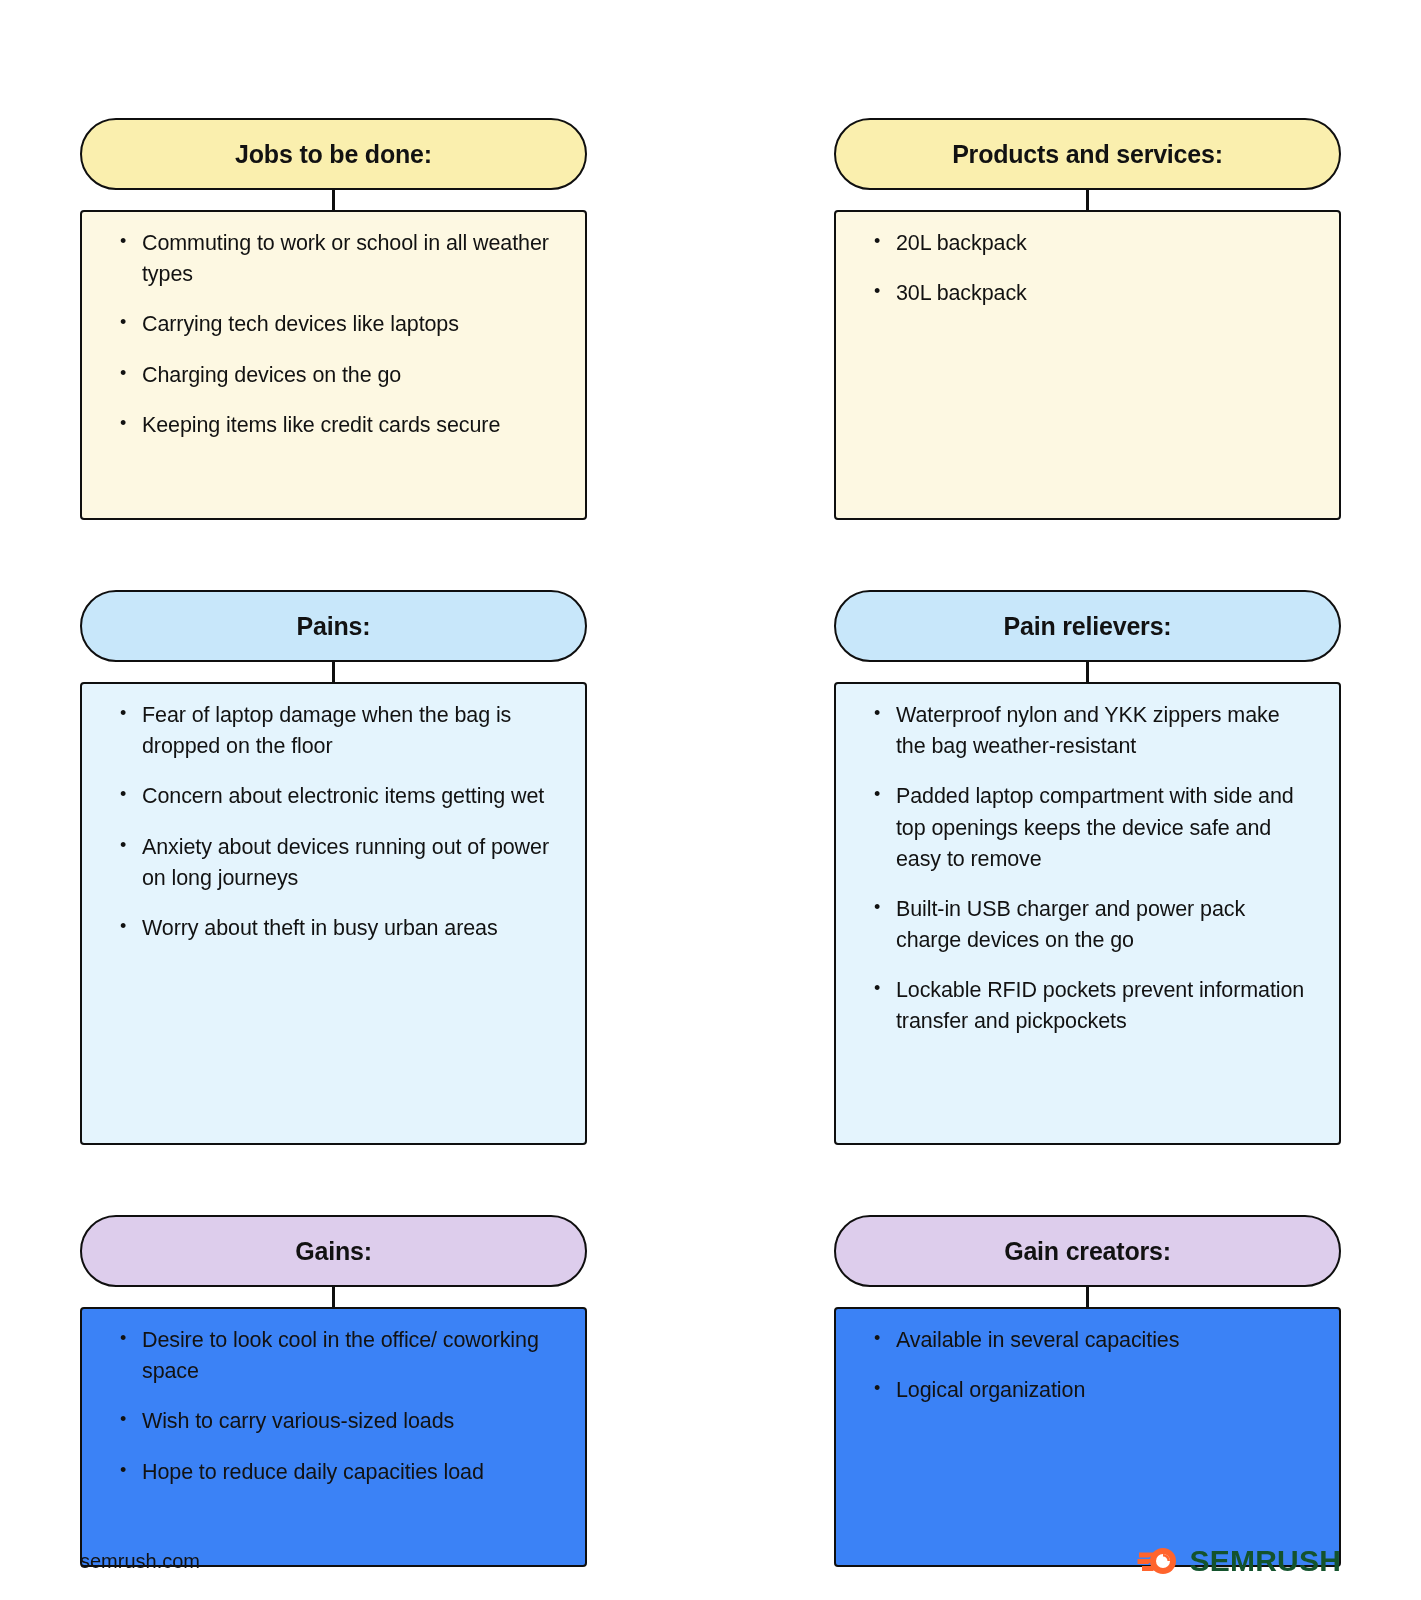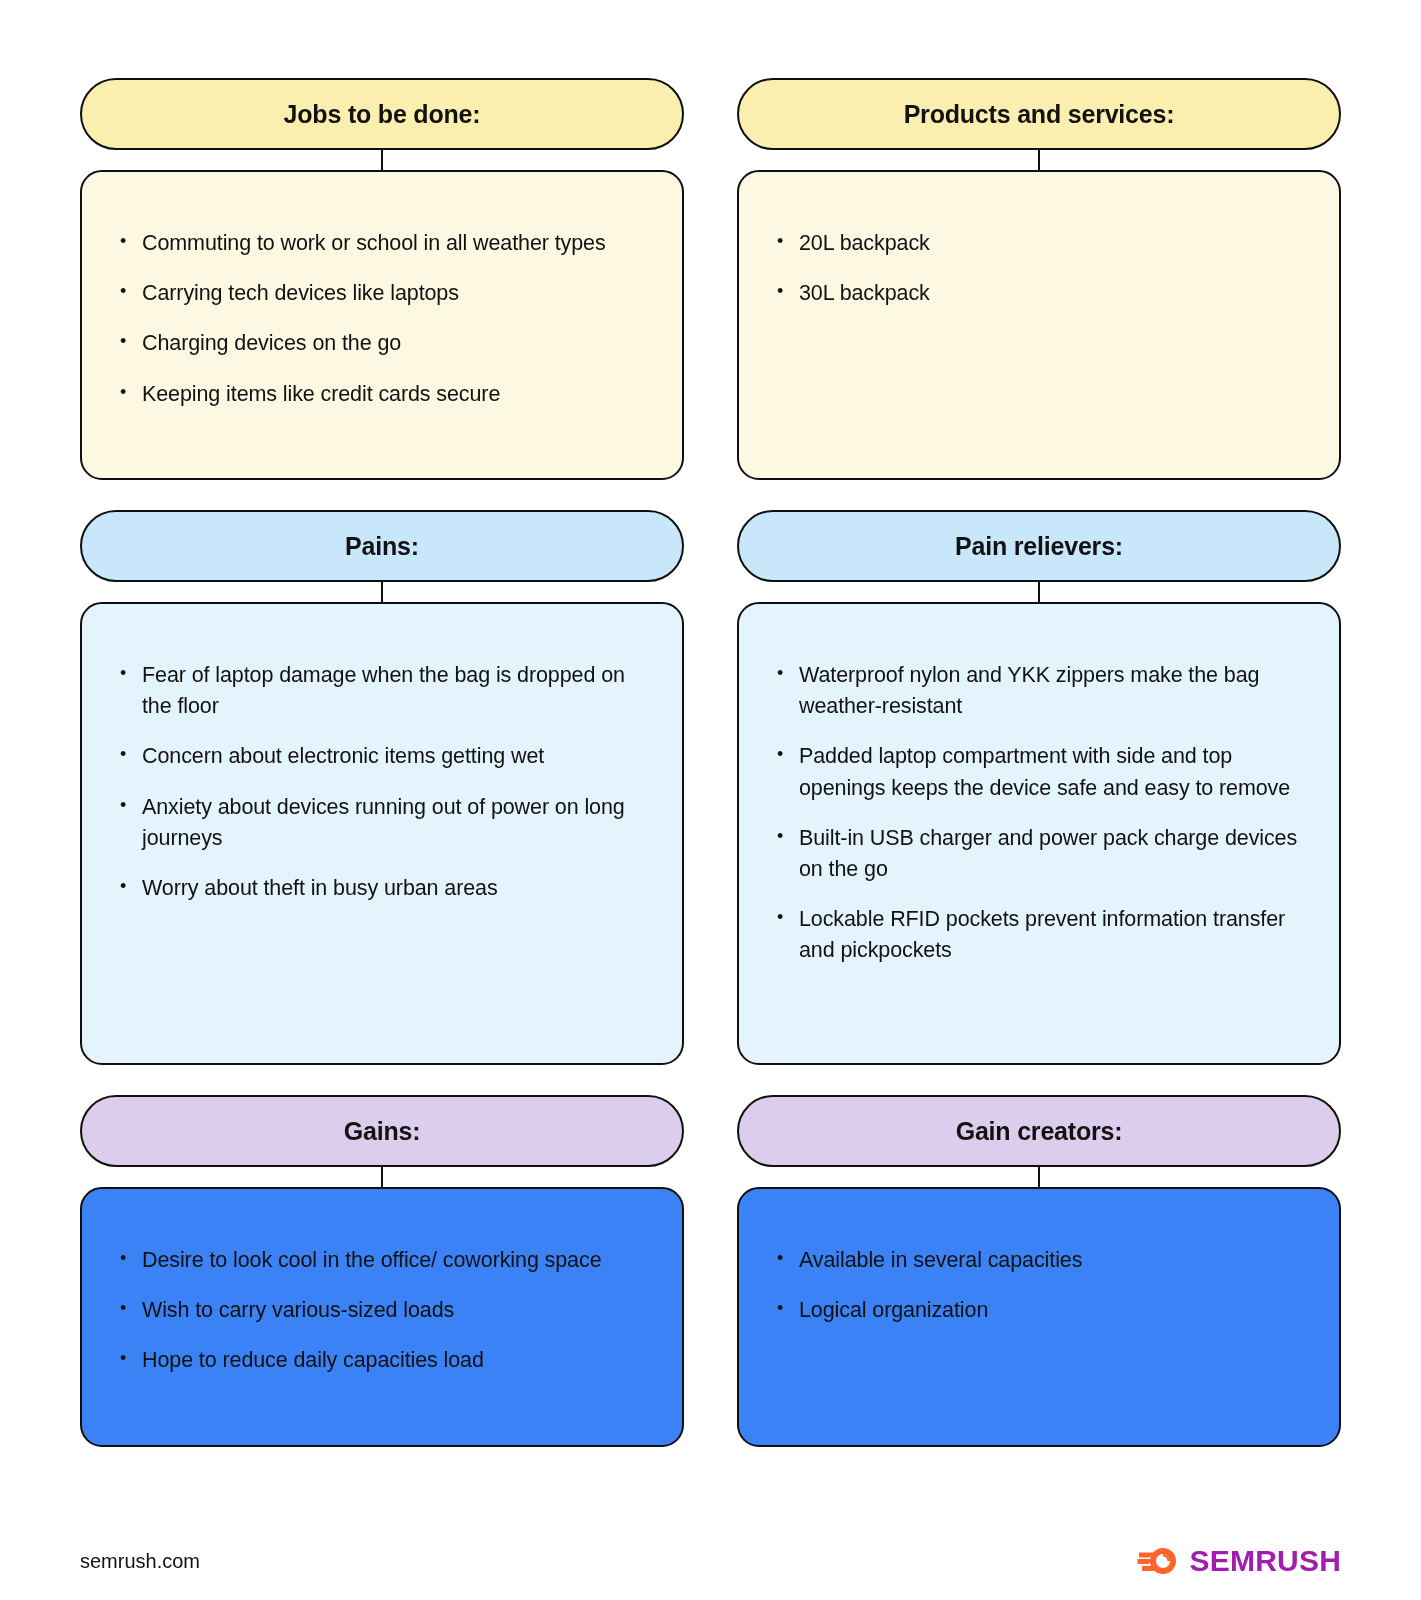--- a/index.html
+++ b/index.html
@@ -32,24 +32,25 @@
   }
 
   .row {
     display: flex;
     justify-content: space-between;
     width: 100%;
   }
   .row + .row { margin-top: 30px; }
 
   .block {
-    width: 604px;
+    width: 507px;
     position: relative;
     display: flex;
     flex-direction: column;
+    margin-top: 40px;
   }
 
   
   .block-header {
     height: 72px;
     border: 2.5px solid #0f0f0f;
     border-radius: 40px;
     display: flex;
     align-items: center;
     justify-content: center;
@@ -70,23 +71,23 @@
     height: 20px;
     background: #0f0f0f;
     align-self: center;
     position: relative;
     z-index: 1;
   }
 
   
   .block-body {
     border: 2.5px solid #0f0f0f;
-    border-radius: 22px;
+    border-radius: 4px;
     box-sizing: border-box;
-    padding: 56px 30px 30px 34px;
+    padding: 16px 30px 30px 34px;
   }
 
   ul.bullets {
     list-style: none;
     margin: 0;
     padding: 0;
   }
   ul.bullets li {
     position: relative;
     padding-left: 26px;
@@ -140,21 +141,21 @@
   .brand {
     display: flex;
     align-items: center;
     gap: 11px;
   }
   .brand-mark { display: block; }
   .brand-name {
     font-size: 30px;
     font-weight: bold;
     letter-spacing: 0.2px;
-    color: #a21caf;
+    color: #14532d;
   }
 </style>
 </head>
 <body>
 
 <div class="canvas">
 
   <div class="grid">
 
     <div class="row h-row1">

